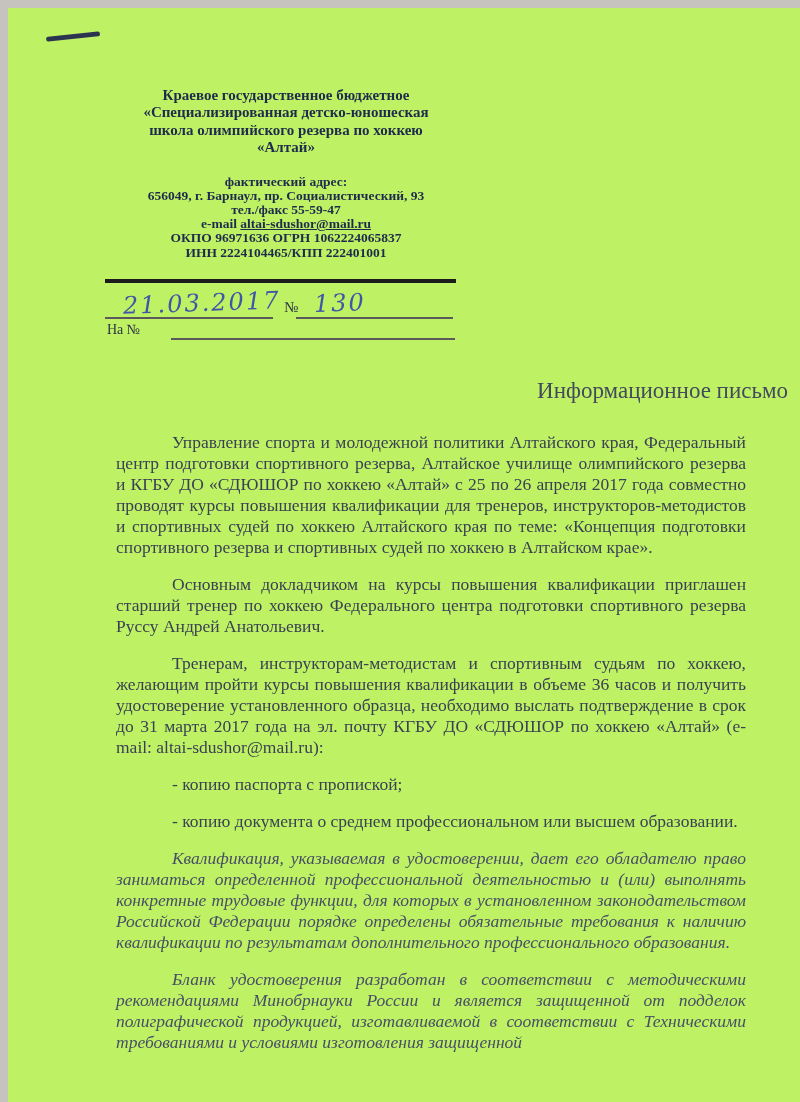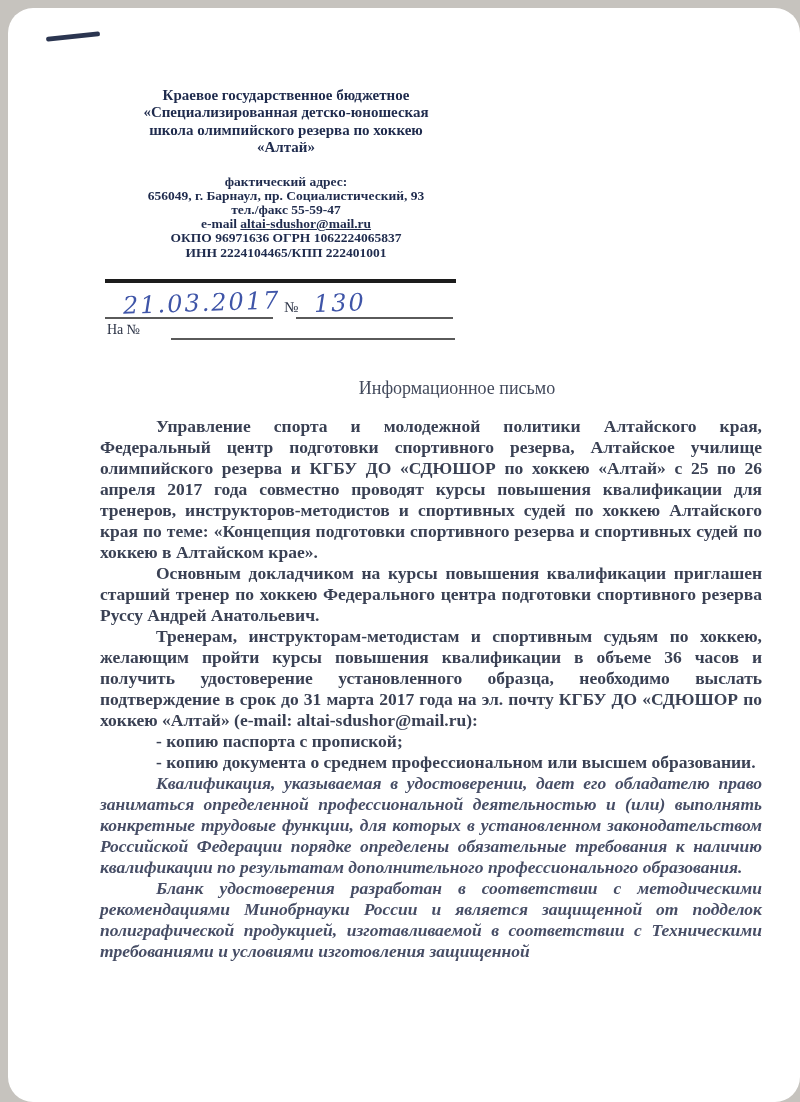--- a/index.html
+++ b/index.html
@@ -5,22 +5,21 @@
   html,body{margin:0;padding:0;}
   body{
     width:800px;height:1102px;
     background:#c6c3be;
     font-family:"Liberation Serif", serif;
     position:relative;
     overflow:hidden;
   }
   .paper{
     position:absolute;left:8px;top:8px;width:792px;height:1094px;
-    background:#ffffff;
-    border-radius:25px;
+    background:#bef264;
   }
   
   .mark{
     position:absolute;left:38px;top:26px;width:54px;height:4.5px;
     background:#2b3550;border-radius:2px;transform:rotate(-6deg);
   }
   
   .letterhead{
     position:absolute;left:97px;top:79px;width:362px;
     text-align:center;color:#1f2b4d;
@@ -48,29 +47,29 @@
   .hw-number{position:absolute;left:306px;top:281px;font-size:24px;transform:rotate(-2deg);}
   .no-label{position:absolute;left:276px;top:291px;font-size:15px;color:#2d3447;}
   .reply-label{position:absolute;left:99px;top:314px;font-size:14px;color:#2d3447;}
   .thin-line{position:absolute;height:1.5px;background:#5a5a5a;}
   .line-date{left:97px;top:309px;width:168px;}
   .line-number{left:288px;top:309px;width:157px;}
   .line-reply{left:163px;top:330px;width:284px;}
   
   .title{
     position:absolute;left:118px;top:370px;width:662px;
-    text-align:center;font-size:18px;color:#434a5c;
+    text-align:right;font-size:23px;color:#434a5c;
   }
   
   .body-text{
     position:absolute;left:92px;top:408px;width:662px;
     font-size:17.5px;line-height:21px;color:#3a4154;
   }
   .body-text p{
-    margin:0;text-indent:56px;text-align:justify;font-weight:bold;
+    margin:16px;text-indent:56px;text-align:justify;
   }
   .body-text p.italic{
     font-style:italic;color:#474e66;
   }
 </style>
 </head>
 <body>
 
 <div class="paper">
 

